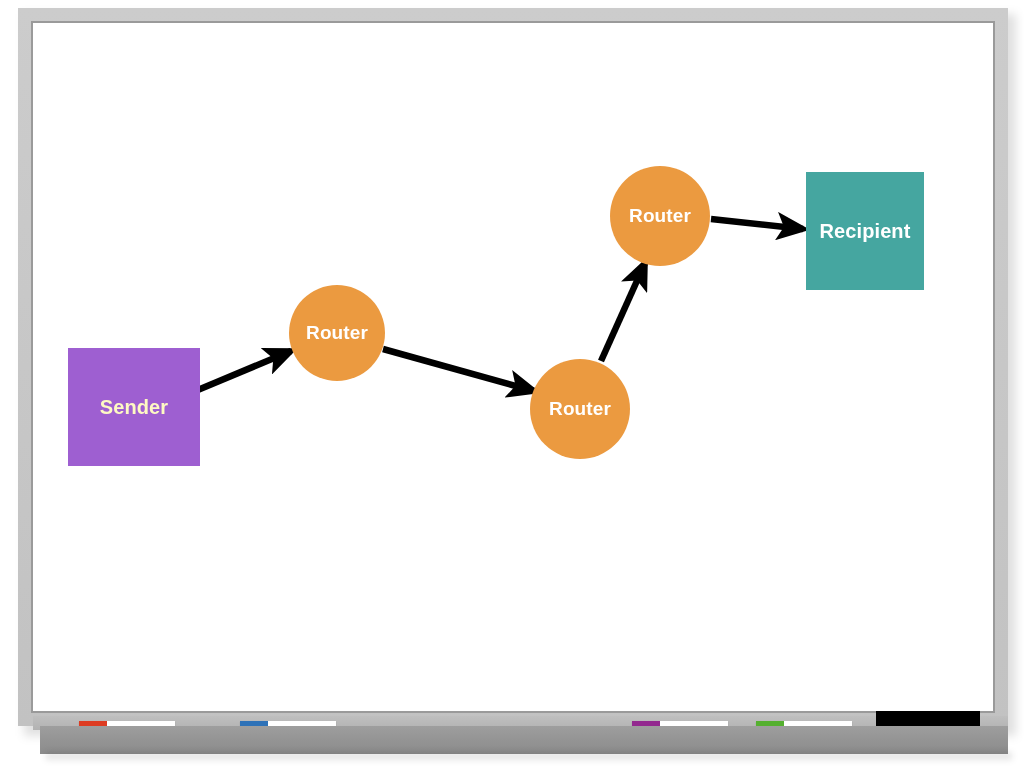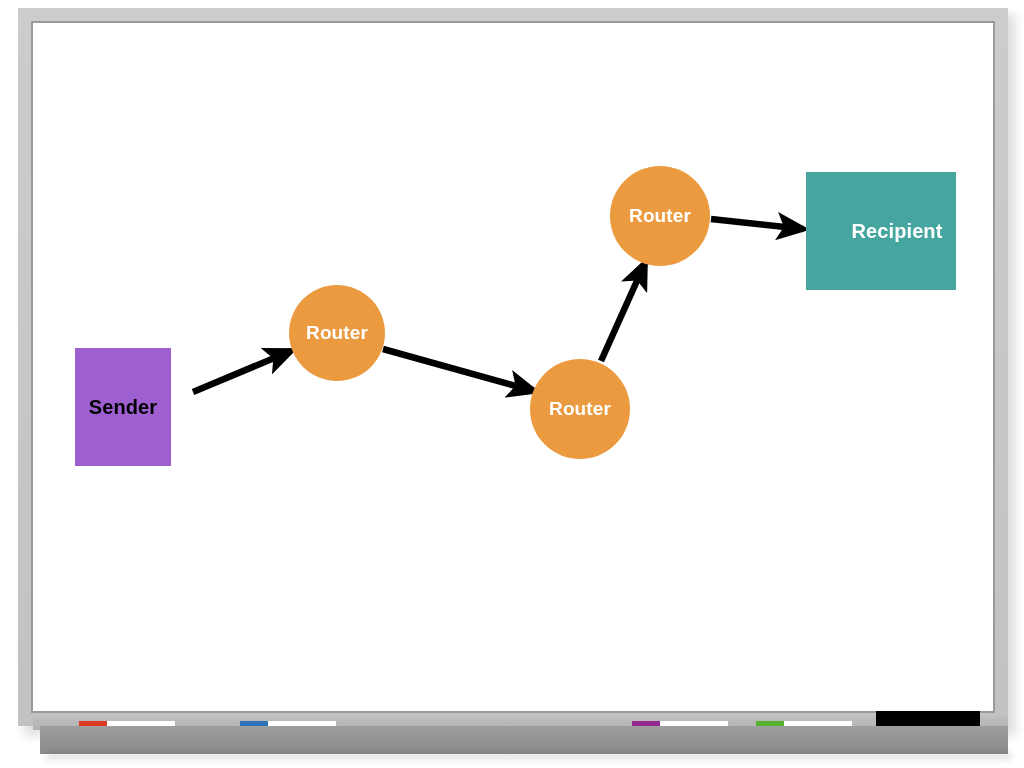--- a/index.html
+++ b/index.html
@@ -171,33 +171,33 @@
       </defs>
       <g id="edge-layer" stroke="#000000" stroke-width="6.5" fill="none" stroke-linecap="butt">
           <line x1="193" y1="392" x2="291" y2="351" stroke="#000000" marker-end="url(#arrowhead)"></line>
           <line x1="383" y1="349" x2="534" y2="391" stroke="#000000" marker-end="url(#arrowhead)"></line>
           <line x1="601" y1="361" x2="645" y2="263" stroke="#000000" marker-end="url(#arrowhead)"></line>
           <line x1="711" y1="219" x2="803" y2="229" stroke="#000000" marker-end="url(#arrowhead)"></line>
         </g>
     </svg>
 
     <div id="node-layer">
-        <div class="node node-box" style="background: rgb(158, 95, 209); color: #000000; left: 75px; top: 348px; width: 96px; height: 118px;">
+        <div class="node node-box" style="background: rgb(158, 95, 209); color: #fef9c3; left: 68px; top: 348px; width: 132px; height: 118px;">
           <span>Sender</span>
         </div>
         <div class="node node-circle" style="background: rgb(235, 154, 64); color: rgb(255, 255, 255); left: 289px; top: 285px; width: 96px; height: 96px;">
           <span>Router</span>
         </div>
         <div class="node node-circle" style="background: rgb(235, 154, 64); color: rgb(255, 255, 255); left: 530px; top: 359px; width: 100px; height: 100px;">
           <span>Router</span>
         </div>
         <div class="node node-circle" style="background: rgb(235, 154, 64); color: rgb(255, 255, 255); left: 610px; top: 166px; width: 100px; height: 100px;">
           <span>Router</span>
         </div>
-        <div class="node node-box" style="background: rgb(69, 166, 160); color: rgb(255, 255, 255); left: 806px; top: 172px; width: 118px; height: 118px; padding-left: 32px;">
+        <div class="node node-box" style="background: rgb(69, 166, 160); color: rgb(255, 255, 255); left: 806px; top: 172px; width: 118px; height: 118px;">
           <span>Recipient</span>
         </div>
       </div>
   </div>
 
   <div class="tray-rail"></div>
   <div id="marker-layer">
       <div class="marker" style="left: 79px;">
         <div class="cap" style="background: rgb(221, 60, 34);"></div>
         <div class="body"></div>

